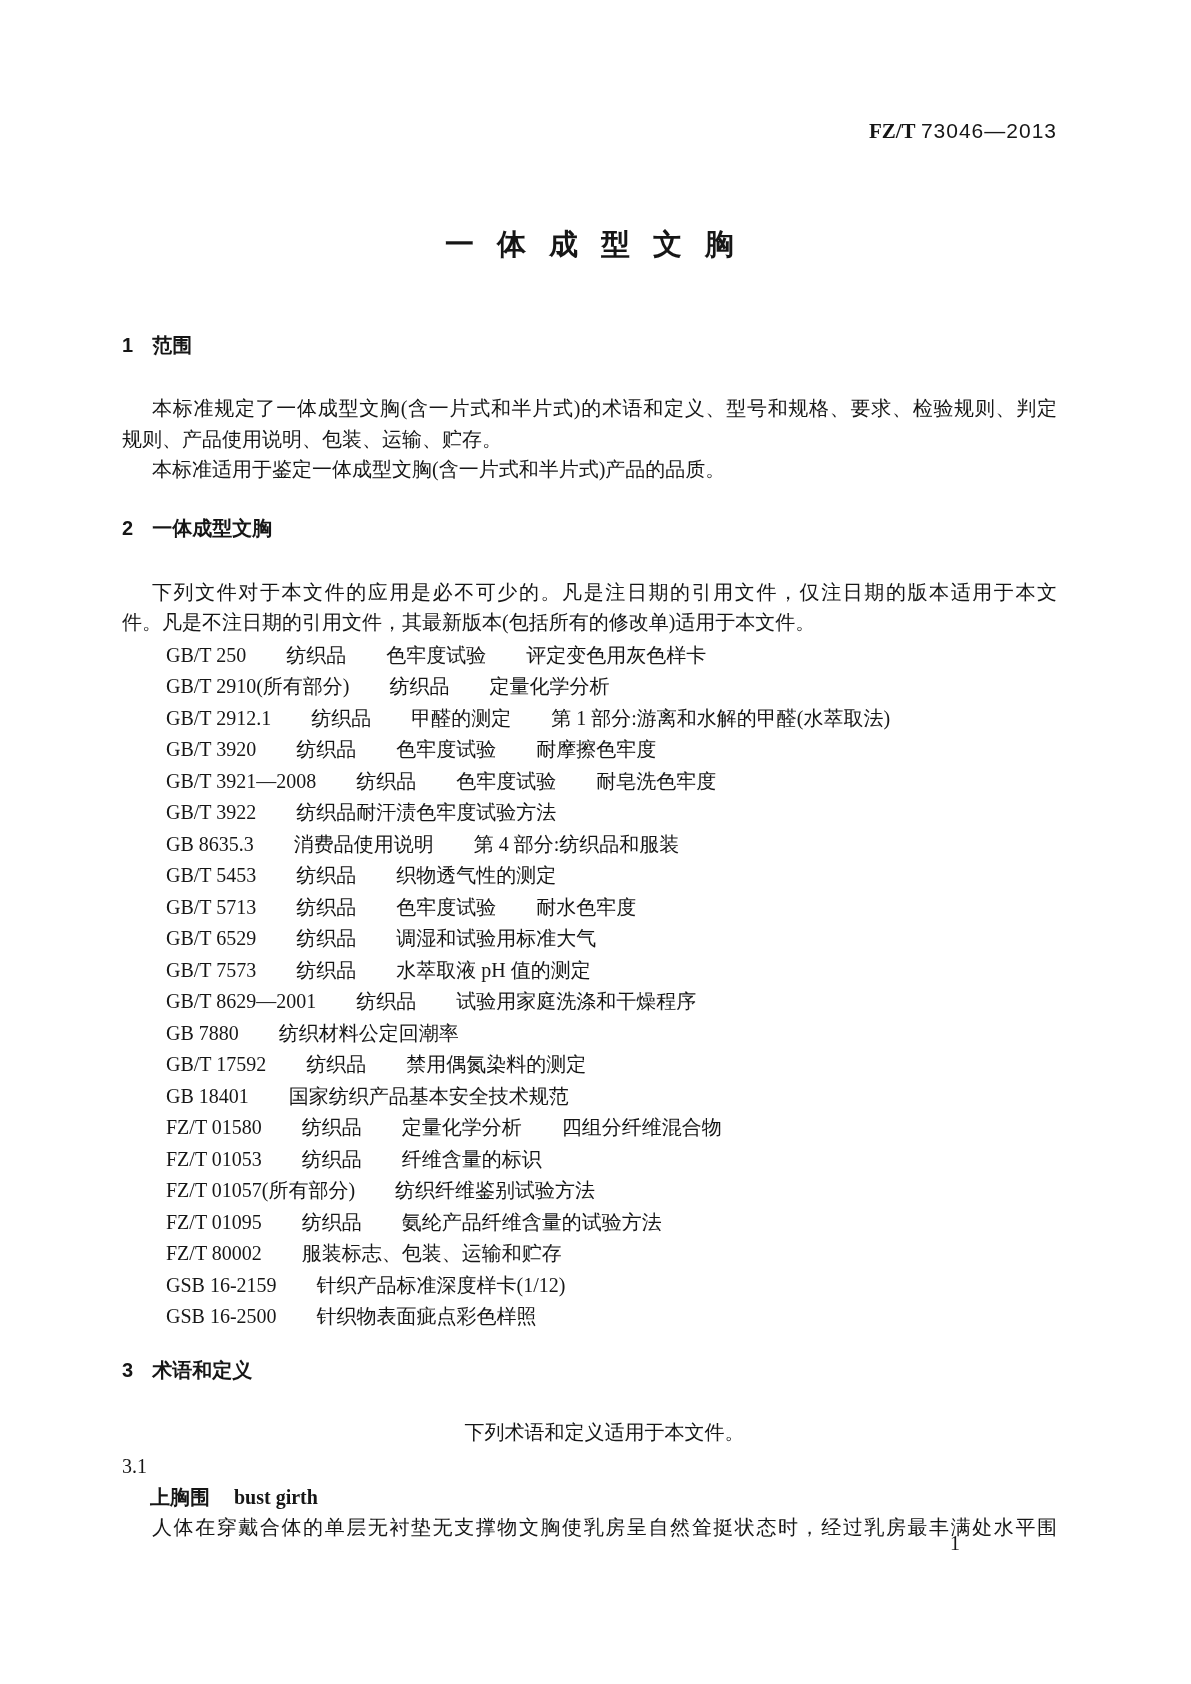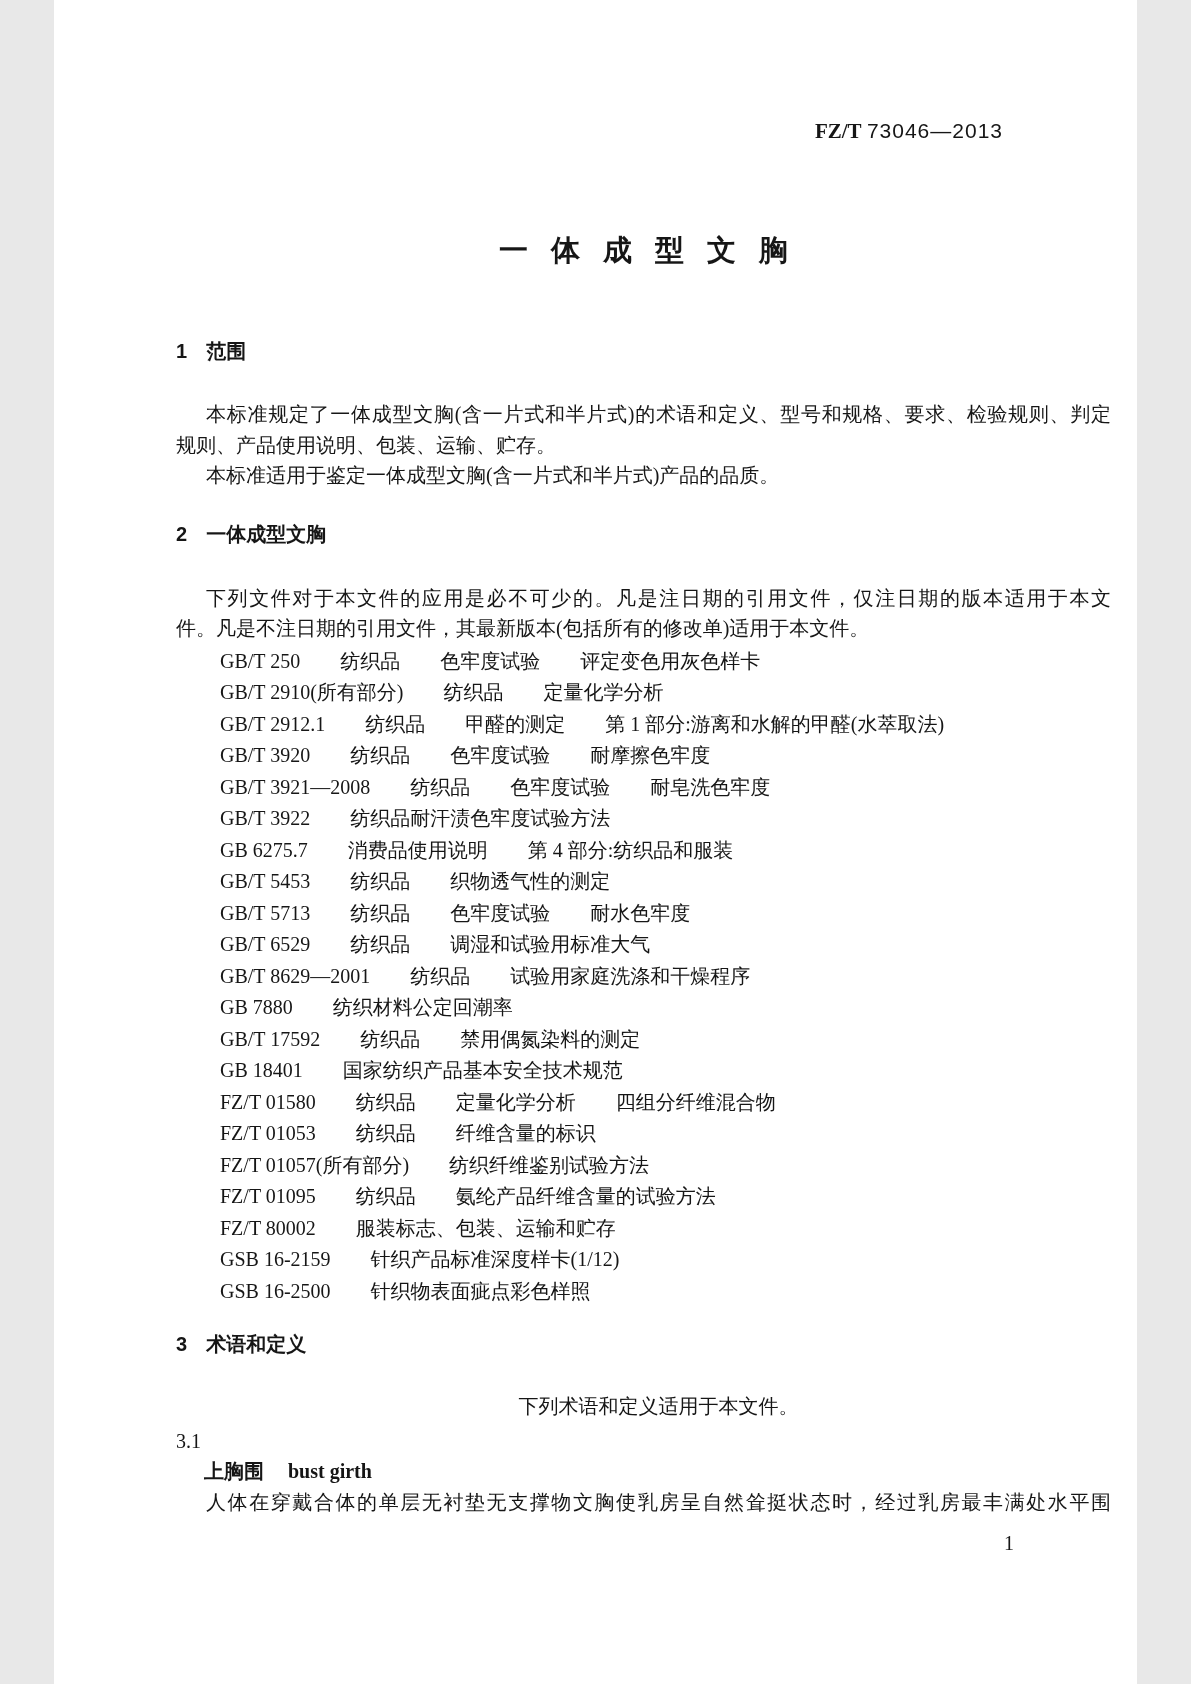--- a/index.html
+++ b/index.html
@@ -1,18 +1,18 @@
 <!DOCTYPE html>
 <html><head>
 <meta charset="utf-8">
 <style>
   html,body { margin:0; padding:0; background:#e8e8e8; }
   .page {
     position:relative;
-    width:1083px; height:1684px;
+    width:1191px; height:1684px;
     margin:0 auto;
     background:#ffffff;
     color:#161616;
     font-family:"Liberation Serif","DejaVu Serif",serif;
     overflow:hidden;
   }
   .doc-number {
     position:absolute;
     top:116px; right:134px;
     font-size:21px; line-height:30px;
@@ -22,21 +22,21 @@
     font-family:"Liberation Serif","DejaVu Serif",serif;
     font-weight:700;
   }
   .doc-number .code {
     font-family:"Liberation Sans","DejaVu Sans",sans-serif;
     font-weight:400;
     letter-spacing:1px;
   }
   .content {
     position:absolute;
-    left:122px; top:14px;
+    left:122px; top:8px;
     width:935px;
   }
   .title {
     margin:216px 0 0 0;
     font-family:"Liberation Sans","DejaVu Sans",sans-serif;
     font-weight:700;
     font-size:29px; line-height:40px;
     text-align:center;
     letter-spacing:23px;
     padding-left:23px;
@@ -115,24 +115,25 @@
     <div class="bodyline jline first refs-intro-1">下列文件对于本文件的应用是必不可少的。凡是注日期的引用文件，仅注日期的版本适用于本文</div>
     <div class="bodyline lline">件。凡是不注日期的引用文件，其最新版本(包括所有的修改单)适用于本文件。</div>
 
     <div class="refs">
         <div class="refline">GB/T 250　　纺织品　　色牢度试验　　评定变色用灰色样卡</div>
         <div class="refline">GB/T 2910(所有部分)　　纺织品　　定量化学分析</div>
         <div class="refline">GB/T 2912.1　　纺织品　　甲醛的测定　　第 1 部分:游离和水解的甲醛(水萃取法)</div>
         <div class="refline">GB/T 3920　　纺织品　　色牢度试验　　耐摩擦色牢度</div>
         <div class="refline">GB/T 3921—2008　　纺织品　　色牢度试验　　耐皂洗色牢度</div>
         <div class="refline">GB/T 3922　　纺织品耐汗渍色牢度试验方法</div>
-        <div class="refline">GB 6275.7　　消费品使用说明　　第 4 部分:纺织品和服装</div>
+        <div class="refline">GB 8635.3　　消费品使用说明　　第 4 部分:纺织品和服装</div>
         <div class="refline">GB/T 5453　　纺织品　　织物透气性的测定</div>
         <div class="refline">GB/T 5713　　纺织品　　色牢度试验　　耐水色牢度</div>
         <div class="refline">GB/T 6529　　纺织品　　调湿和试验用标准大气</div>
+        <div class="refline">GB/T 7573　　纺织品　　水萃取液 pH 值的测定</div>
         <div class="refline">GB/T 8629—2001　　纺织品　　试验用家庭洗涤和干燥程序</div>
         <div class="refline">GB 7880　　纺织材料公定回潮率</div>
         <div class="refline">GB/T 17592　　纺织品　　禁用偶氮染料的测定</div>
         <div class="refline">GB 18401　　国家纺织产品基本安全技术规范</div>
         <div class="refline">FZ/T 01580　　纺织品　　定量化学分析　　四组分纤维混合物</div>
         <div class="refline">FZ/T 01053　　纺织品　　纤维含量的标识</div>
         <div class="refline">FZ/T 01057(所有部分)　　纺织纤维鉴别试验方法</div>
         <div class="refline">FZ/T 01095　　纺织品　　氨纶产品纤维含量的试验方法</div>
         <div class="refline">FZ/T 80002　　服装标志、包装、运输和贮存</div>
         <div class="refline">GSB 16-2159　　针织产品标准深度样卡(1/12)</div>

